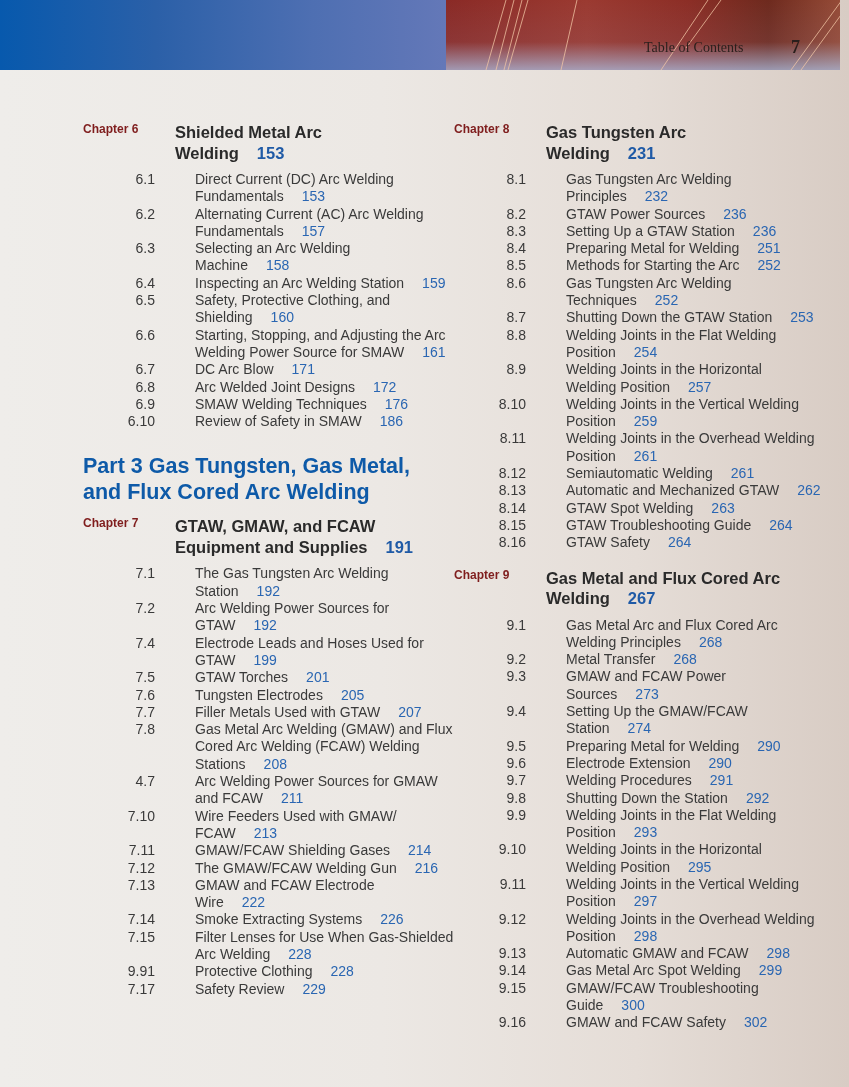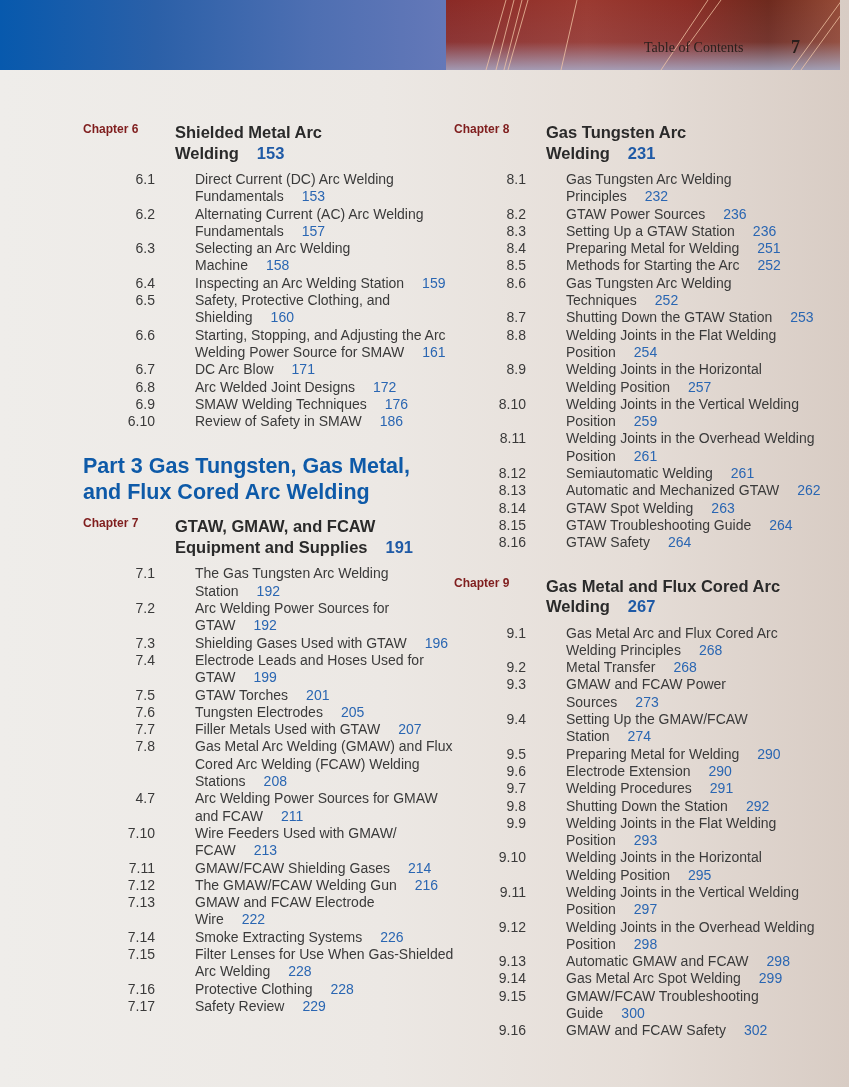--- a/index.html
+++ b/index.html
@@ -152,24 +152,20 @@
   <ul class="sections" style="margin-top:8px">
     <li class="sec">
         <span class="sec-num">7.1</span>
         <span class="sec-text" style="width:200px"><span>The Gas Tungsten Arc Welding Station</span><span class="pg">192</span></span>
       </li>
     <li class="sec">
         <span class="sec-num">7.2</span>
         <span class="sec-text" style="width:195px"><span>Arc Welding Power Sources for GTAW</span><span class="pg">192</span></span>
       </li>
     <li class="sec">
-        <span class="sec-num">7.3</span>
-        <span class="sec-text" style="width:270px"><span>Shielding Gases Used with GTAW</span><span class="pg">196</span></span>
-      </li>
-    <li class="sec">
         <span class="sec-num">7.4</span>
         <span class="sec-text" style="width:235px"><span>Electrode Leads and Hoses Used for GTAW</span><span class="pg">199</span></span>
       </li>
     <li class="sec">
         <span class="sec-num">7.5</span>
         <span class="sec-text" style="width:260px"><span>GTAW Torches</span><span class="pg">201</span></span>
       </li>
     <li class="sec">
         <span class="sec-num">7.6</span>
         <span class="sec-text" style="width:260px"><span>Tungsten Electrodes</span><span class="pg">205</span></span>
@@ -204,21 +200,21 @@
       </li>
     <li class="sec">
         <span class="sec-num">7.14</span>
         <span class="sec-text" style="width:270px"><span>Smoke Extracting Systems</span><span class="pg">226</span></span>
       </li>
     <li class="sec">
         <span class="sec-num">7.15</span>
         <span class="sec-text" style="width:262px"><span>Filter Lenses for Use When Gas-Shielded Arc Welding</span><span class="pg">228</span></span>
       </li>
     <li class="sec">
-        <span class="sec-num">7.16</span>
+        <span class="sec-num">9.91</span>
         <span class="sec-text" style="width:270px"><span>Protective Clothing</span><span class="pg">228</span></span>
       </li>
     <li class="sec">
         <span class="sec-num">7.17</span>
         <span class="sec-text" style="width:270px"><span>Safety Review</span><span class="pg">229</span></span>
       </li>
   </ul>
 </div>
 
 <div class="col right">
@@ -290,21 +286,21 @@
     <li class="sec">
         <span class="sec-num">8.15</span>
         <span class="sec-text" style="width:260px"><span>GTAW Troubleshooting Guide</span><span class="pg">264</span></span>
       </li>
     <li class="sec">
         <span class="sec-num">8.16</span>
         <span class="sec-text" style="width:260px"><span>GTAW Safety</span><span class="pg">264</span></span>
       </li>
   </ul>
 
-  <div class="chapter" style="margin-top:24px">
+  <div class="chapter" style="margin-top:16px">
     <span class="chapter-label">Chapter 9</span>
     <div class="chapter-title">
       <span>Gas Metal and Flux Cored Arc</span><br>
       <span>Welding</span><span class="pg">267</span>
     </div>
   </div>
   <ul class="sections" style="margin-top:8px">
     <li class="sec">
         <span class="sec-num">9.1</span>
         <span class="sec-text" style="width:220px"><span>Gas Metal Arc and Flux Cored Arc Welding Principles</span><span class="pg">268</span></span>

